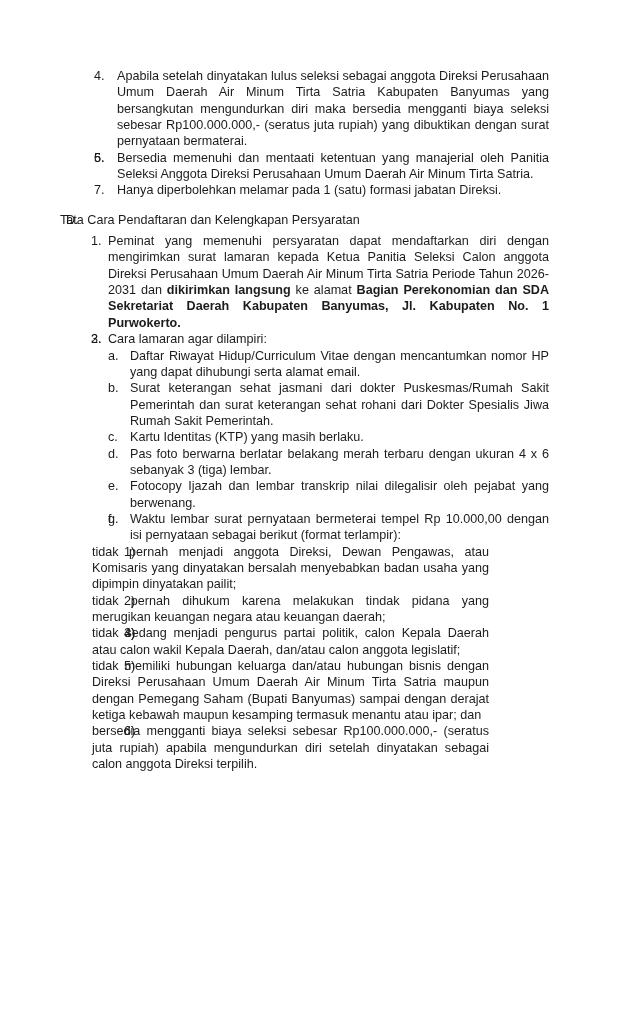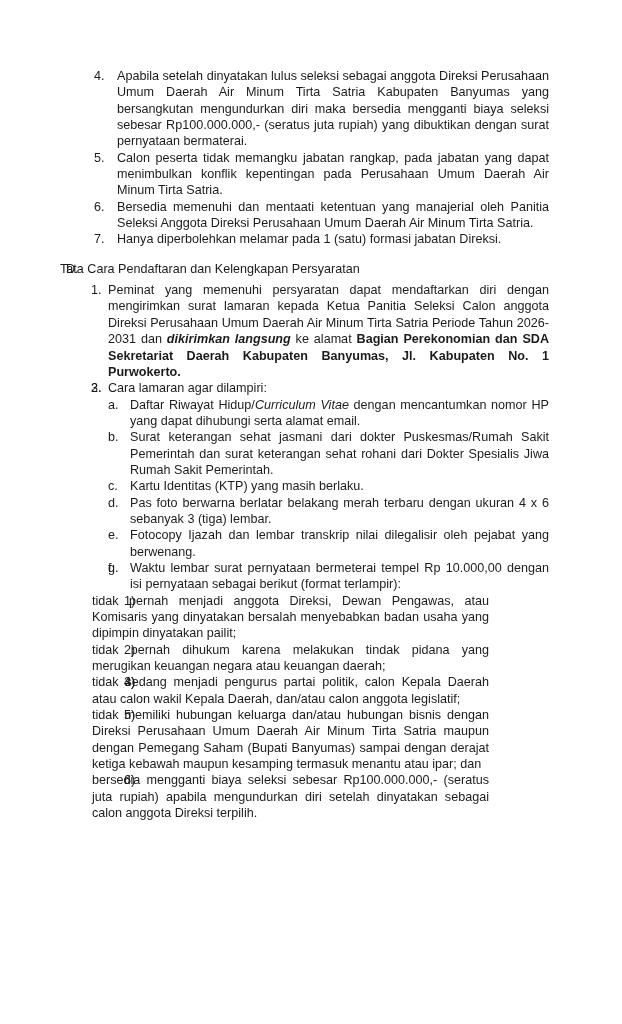--- a/index.html
+++ b/index.html
@@ -22,36 +22,35 @@
   .l2 .num { left: 91px; }
   .l2 .txt { margin-left: 108px; width: 441px; }
   .l2.first { margin-top: 5px; }
   
   .l3 .num { left: 108px; }
   .l3 .txt { margin-left: 130px; width: 419px; }
   
   .l4 .num { left: 124px; }
   .l4 .txt { margin-left: 92px; width: 397px; }
   b, strong { font-weight: bold; }
-  .bi { font-weight: bold; font-style: italic; }
-  .it { font-style: italic; }
+  .bi { font-weight: bold; }
+  .it { }
 </style>
 </head>
 <body>
 
 <div class="page">
   <div class="content">
 
     <div class="row l1">
       <span class="num">4.</span>
       <span class="txt">Apabila setelah dinyatakan lulus seleksi sebagai anggota Direksi Perusahaan Umum Daerah Air Minum Tirta Satria Kabupaten Banyumas yang bersangkutan mengundurkan diri maka bersedia mengganti biaya seleksi sebesar Rp100.000.000,- (seratus juta rupiah) yang dibuktikan dengan surat pernyataan bermaterai.</span>
     </div>
     <div class="row l1">
       <span class="num">5.</span>
-      <span class="txt">Calon peserta tidak memangku jabatan rangkap, pada jabatan yang dapat menimbulkan konflik kepentingan pada Perusahaan Umum Daerah Air Minum Tirta Satria.</span>
     </div>
     <div class="row l1">
       <span class="num">6.</span>
       <span class="txt">Bersedia memenuhi dan mentaati ketentuan yang manajerial oleh Panitia Seleksi Anggota Direksi Perusahaan Umum Daerah Air Minum Tirta Satria.</span>
     </div>
     <div class="row l1">
       <span class="num">7.</span>
       <span class="txt">Hanya diperbolehkan melamar pada 1 (satu) formasi jabatan Direksi.</span>
     </div>
 

